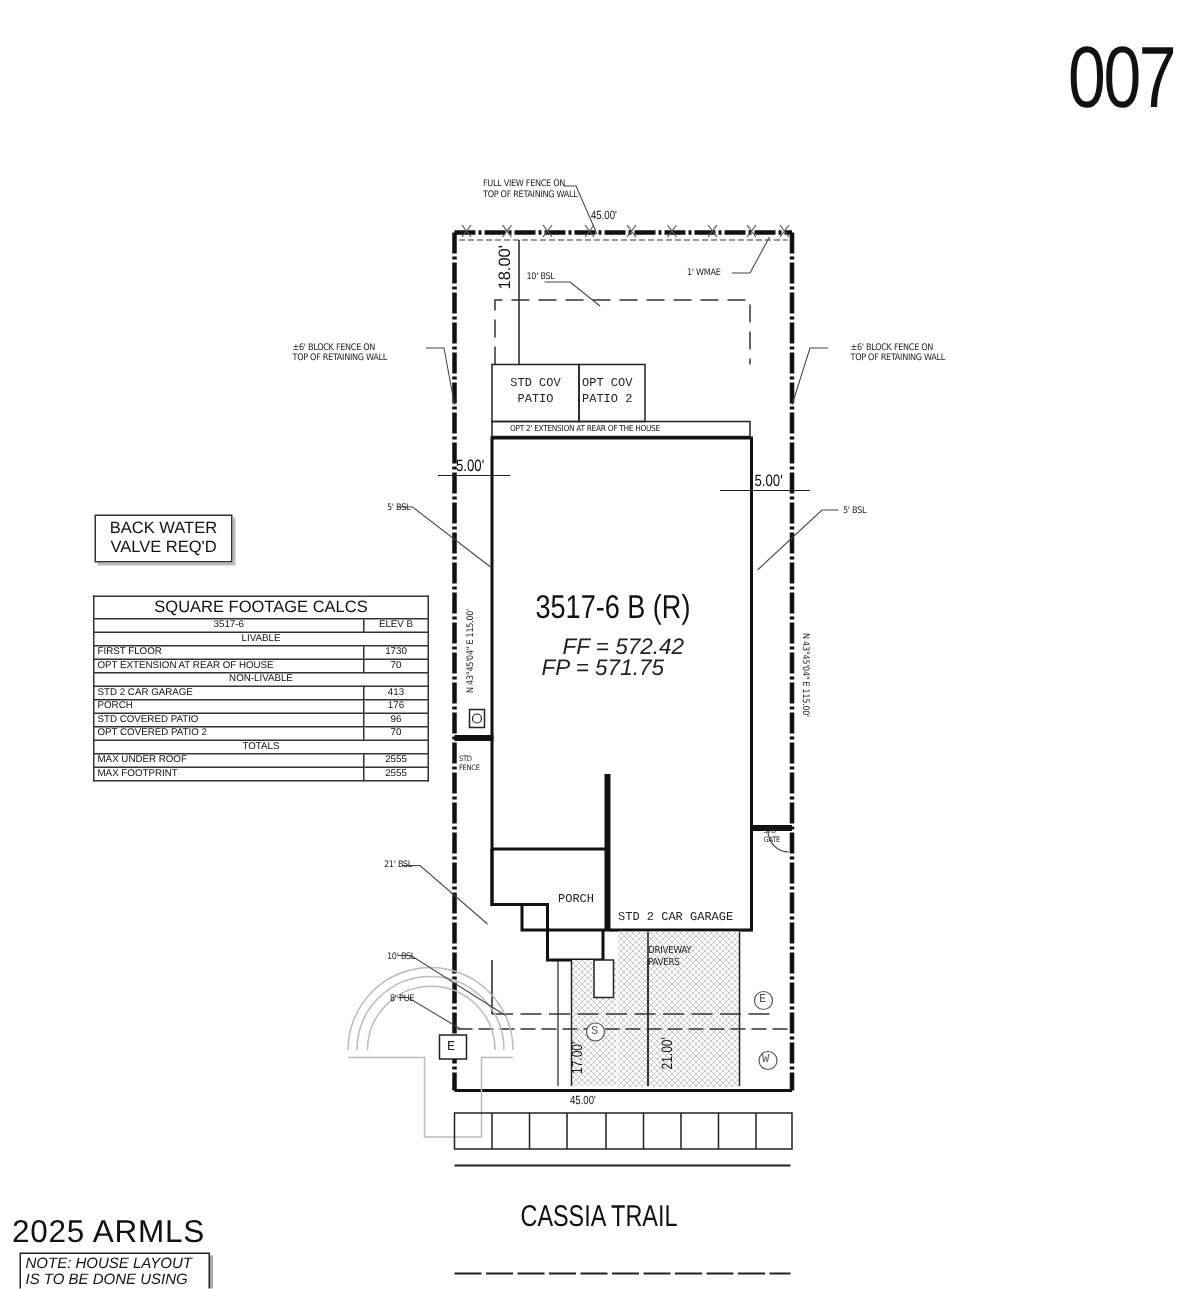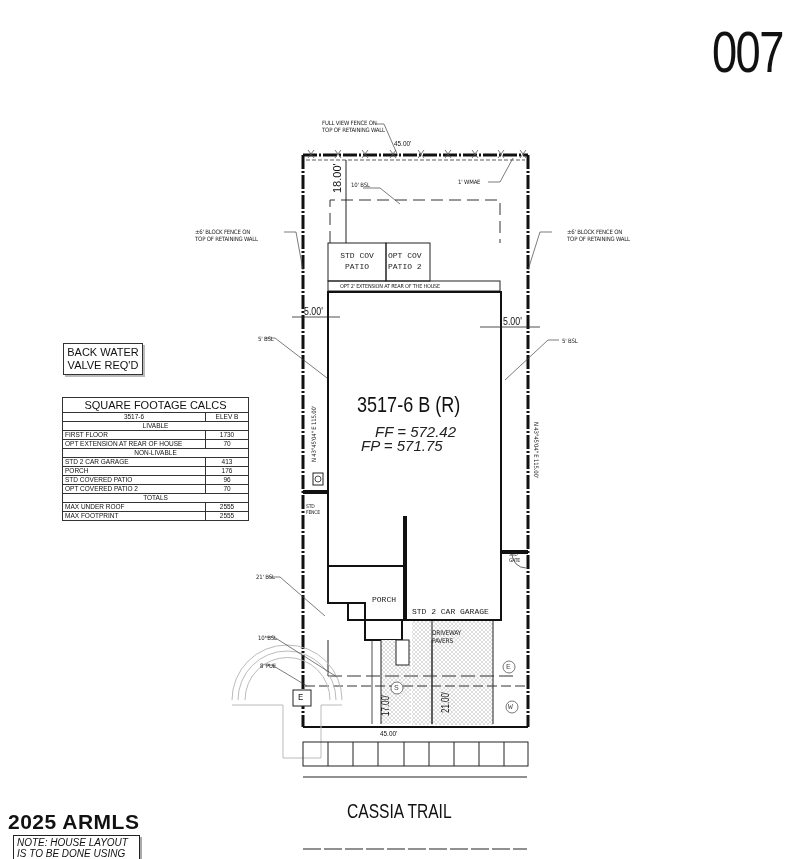--- a/index.html
+++ b/index.html
@@ -4,28 +4,28 @@
   <style>
     html, body { margin:0; padding:0; background:#ffffff; }
     body { width:800px; height:859px; position:relative; overflow:hidden; font-family:"Liberation Sans", sans-serif; color:#111; }
     .abs { position:absolute; }
     .sheet-no { left:712px; top:18px; font-size:58px; letter-spacing:-2px; font-family:"Liberation Sans", sans-serif; transform:scaleX(0.78); transform-origin:left top; }
     .cad { font-family:"DejaVu Sans Condensed","DejaVu Sans", sans-serif; font-size:6px; line-height:7px; color:#222; white-space:nowrap; letter-spacing:-0.2px; }
     .lbl { font-size:8px; font-family:Liberation Mono, monospace; color:#222; white-space:nowrap; }
     .dim { font-size:10px; font-family:"Liberation Sans", sans-serif; transform:scaleX(0.8); transform-origin:left top; white-space:nowrap; }
     .plan-title { left:357px; top:392px; font-size:22px; transform:scaleX(0.82); transform-origin:left top; white-space:nowrap; }
     .elev { font-size:15px; font-style:italic; white-space:nowrap; color:#222;text-align:center; }
-    .bwv { left:63px; top:343px; width:80px; height:32px; border:1.5px solid #333; box-shadow:2px 2px 0 #bbb; font-size:11px; line-height:13px; text-align:center; padding-top:2px; box-sizing:border-box; font-family:"Liberation Sans Narrow","Liberation Sans", sans-serif; }
-    table.sqft { position:absolute; left:62px; top:397px; width:187px; border-collapse:collapse; font-size:6.5px; font-family:"Liberation Sans Narrow","Liberation Sans", sans-serif; }
+    .bwv { left:63px; top:343px; width:92px; height:32px; border:1.5px solid #333; box-shadow:2px 2px 0 #bbb; font-size:11px; line-height:13px; text-align:center; padding-top:2px; box-sizing:border-box; font-family:"Liberation Sans Narrow","Liberation Sans", sans-serif; }
+    table.sqft { position:absolute; left:62px; top:397px; width:224px; border-collapse:collapse; font-size:6.5px; font-family:"Liberation Sans Narrow","Liberation Sans", sans-serif; }
     table.sqft td { border:1px solid #333; padding:0 2px; height:8px; line-height:8px; white-space:nowrap; }
     table.sqft td.v { text-align:center; width:38px; }
     table.sqft td.c { text-align:center; }
     table.sqft tr.title td { font-size:11px; height:14px; line-height:14px; text-align:center; }
     .street { left:347px; top:800px; font-size:20px; transform:scaleX(0.78); transform-origin:left top; white-space:nowrap; }
-    .armls { left:8px; top:810px; font-size:21px; letter-spacing:0.5px; white-space:nowrap;font-weight:bold; }
+    .armls { left:8px; top:810px; font-size:21px; letter-spacing:0.5px; white-space:nowrap; }
     .note { left:13px; top:835px; width:127px; height:30px; border:1.5px solid #222; box-shadow:2px 2px 0 #aaa; font-size:10px; line-height:11px; padding:1px 3px; box-sizing:border-box; font-family:"Liberation Sans Narrow","Liberation Sans", sans-serif; }
     svg.plan { position:absolute; left:0; top:0; }
   </style>
 </head>
 <body>
 
 <div class="abs sheet-no">007</div>
 
 <svg class="plan" width="800" height="859" viewBox="0 0 800 859">
   <defs>

